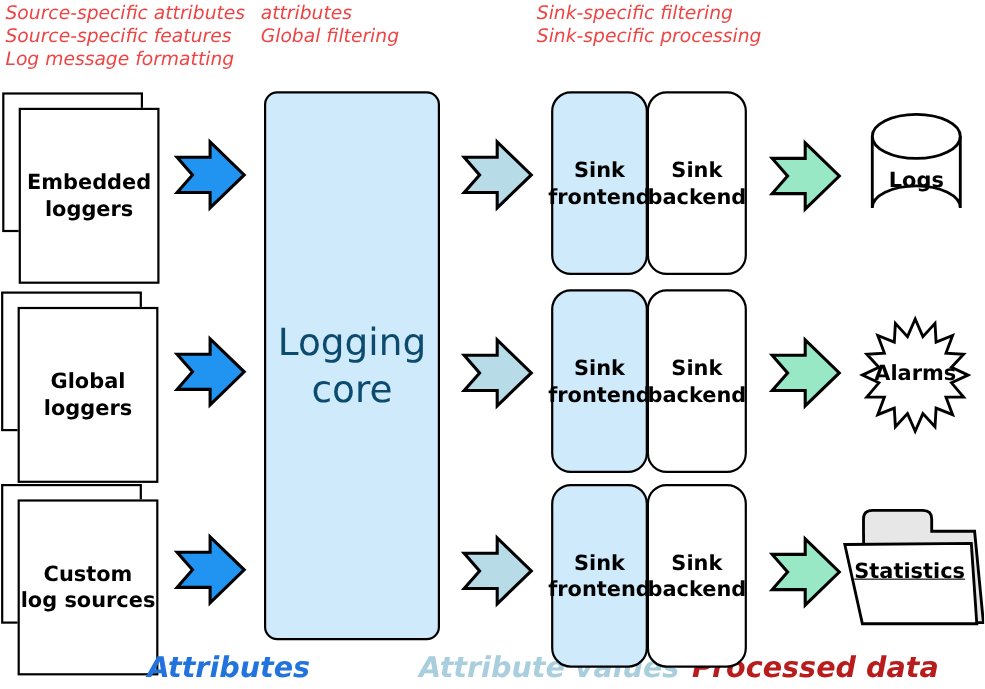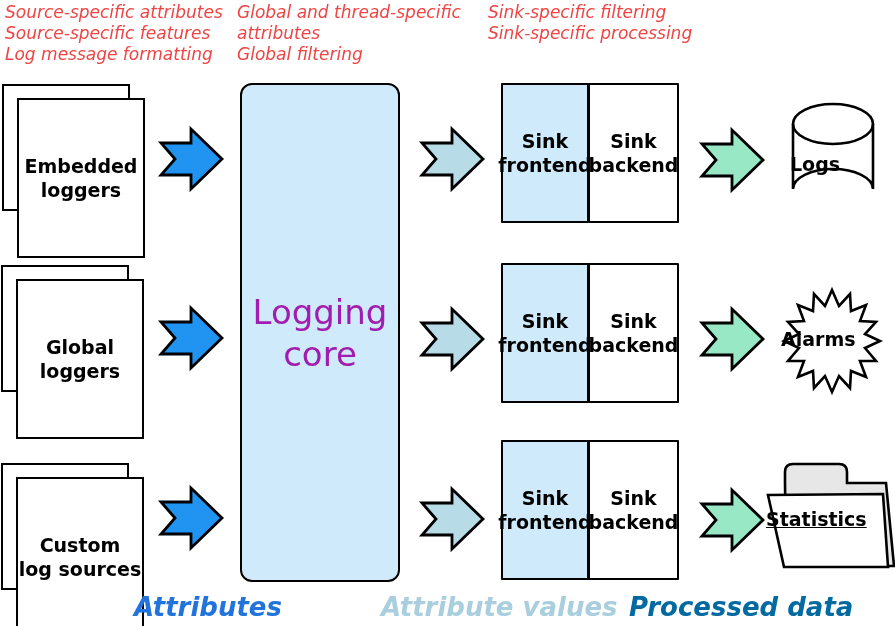--- a/index.html
+++ b/index.html
@@ -16,53 +16,52 @@
   .paper.back{left:-15px;top:-14px;width:128px;height:127px;}
   .paper.front{left:0;top:0;width:128px;height:160px;display:flex;flex-direction:column;
     align-items:center;justify-content:center;}
   .boxlabel{font-weight:bold;font-size:19px;line-height:24px;color:#000;white-space:nowrap;text-align:center;}
   
   .core{
     left:240px;top:83px;width:160px;height:499px;background:#cfeafb;border:2.5px solid #000;
     border-radius:12px;box-sizing:border-box;display:flex;flex-direction:column;
     align-items:center;justify-content:center;
   }
-  .corelabel{font-size:34px;line-height:42px;color:#a21caf;text-align:center;white-space:nowrap;}
+  .corelabel{font-size:34px;line-height:42px;color:#0c4a6e;text-align:center;white-space:nowrap;}
   
   .sink{
-    border:2.5px solid #000;border-radius:1px;box-sizing:border-box;height:140px;
+    border:2.5px solid #000;border-radius:18px;box-sizing:border-box;height:167px;
     display:flex;flex-direction:column;align-items:center;justify-content:center;overflow:visible;
   }
   .sink.front{left:501px;width:88px;background:#cfeafb;z-index:2;}
   .sink.back{left:588px;width:91px;background:#ffffff;z-index:1;}
   
   svg.arrow{overflow:visible;}
   .fill-attr{fill:#2193f0;}
   .fill-attrval{fill:#b7dbe7;}
   .fill-proc{fill:#98e8c5;}
   
-  .iconlabel{font-weight:bold;font-size:19px;color:#000;white-space:nowrap;}
+  .iconlabel{font-weight:bold;font-size:19px;color:#000;text-align:center;white-space:nowrap;}
   
   .legend{font-weight:bold;font-style:italic;font-size:26px;white-space:nowrap;}
   .legend.attr{color:#2273dc;}
   .legend.attrval{color:#a9cede;margin-left:27px;}
-  .legend.proc{color:#0369a1;}
+  .legend.proc{color:#b91c1c;}
 </style>
 </head>
 <body>
 
 <div id="stage">
 
   <div class="abs note" style="left:5px;top:2px;">
     <div>Source-specific attributes</div>
     <div>Source-specific features</div>
     <div>Log message formatting</div>
   </div>
   <div class="abs note" style="left:237px;top:2px;">
-    <div>Global and thread-specific</div>
     <div>attributes</div>
     <div>Global filtering</div>
   </div>
   <div class="abs note" style="left:488px;top:2px;">
     <div>Sink-specific filtering</div>
     <div>Sink-specific processing</div>
   </div>
 
   <div class="stack" style="left:17px;top:98px;">
     <div class="paper back"></div>
@@ -71,21 +70,21 @@
       <div class="boxlabel">loggers</div>
     </div>
   </div>
   <div class="stack" style="left:16px;top:279px;text-decoration:underline;">
     <div class="paper back"></div>
     <div class="paper front">
       <div class="boxlabel">Global</div>
       <div class="boxlabel">loggers</div>
     </div>
   </div>
-  <div class="stack" style="left:16px;top:477px;">
+  <div class="stack" style="left:16px;top:454px;">
     <div class="paper back"></div>
     <div class="paper front">
       <div class="boxlabel">Custom</div>
       <div class="boxlabel">log sources</div>
     </div>
   </div>
 
   <svg class="abs arrow" style="left:160px;top:128px;" width="64" height="62" viewBox="0 0 64 62">
     <polygon class="fill-attr" stroke="#000" stroke-width="2.8" points="1,15 31,15 31,1 62,31 31,61 31,47 1,47 15,31"></polygon>
   </svg>

